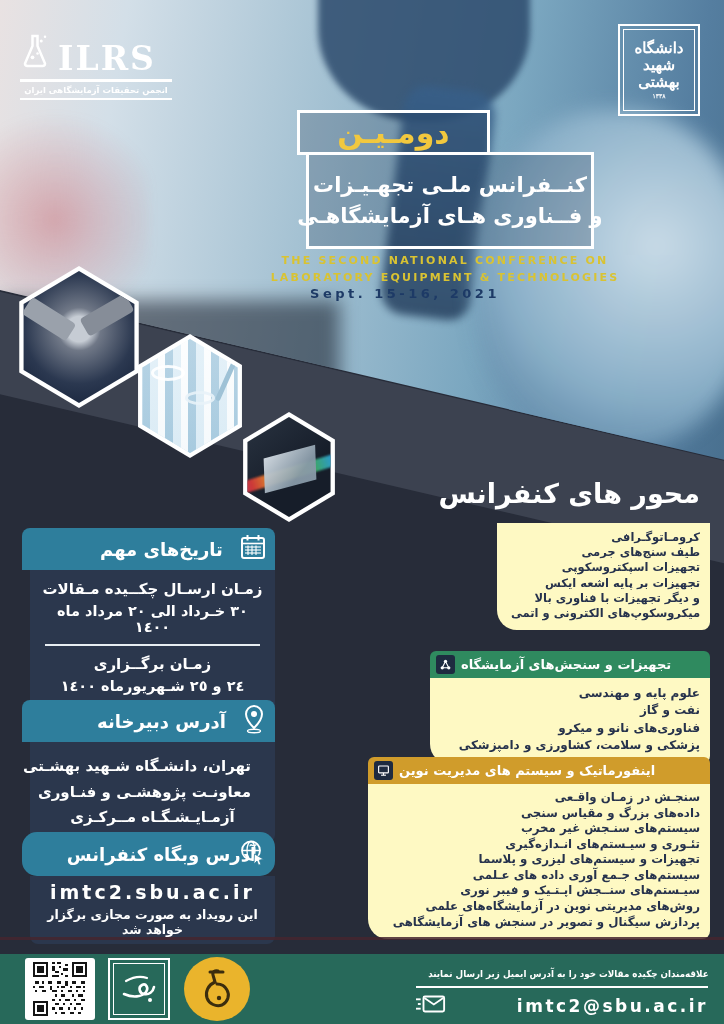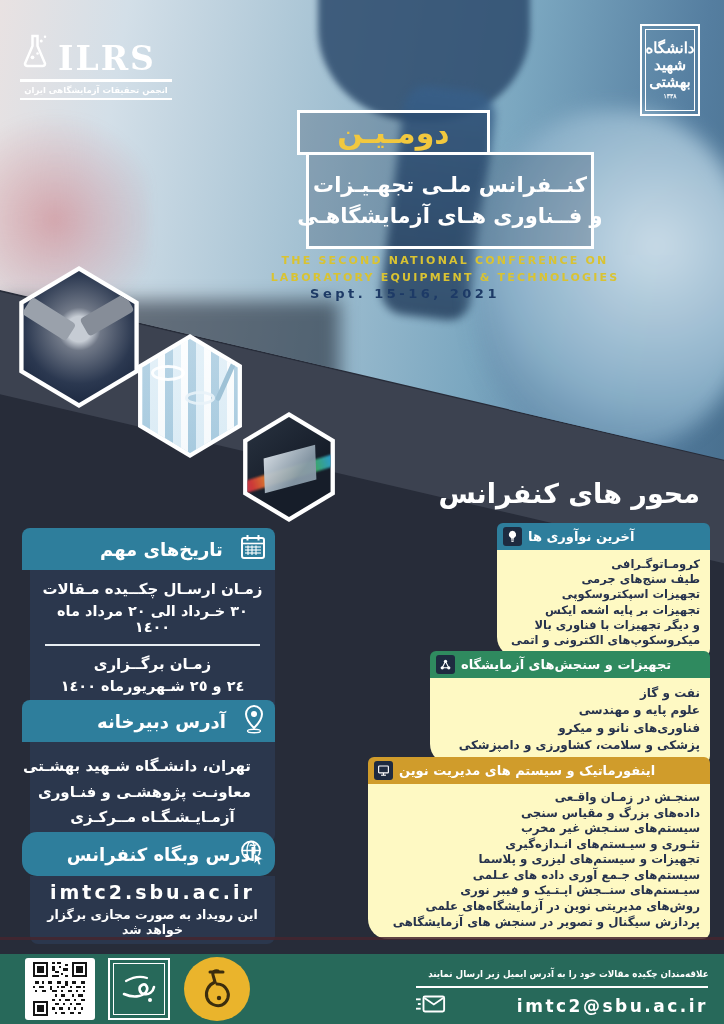--- a/index.html
+++ b/index.html
@@ -52,21 +52,21 @@
   .ilrs-row { display:flex; align-items:center; gap:8px; }
   .ilrs-abbr { font-family:"DejaVu Serif", serif; font-size:33px; font-weight:bold; letter-spacing:2px; line-height:1;margin-top:12px; }
   .ilrs-rule { height:3px; background:#fff; margin:4px 0 3px; }
   .ilrs-sub { font-size:8.5px; font-weight:bold; text-align:center; direction:rtl; }
   .ilrs-rule2 { height:1.5px; background:#fff; margin-top:3px; }
 
   .banner { position:absolute; left:316px; top:37px; width:300px; text-align:center; color:#fff;
     border-top:2px solid #fff; border-bottom:2px solid #fff; padding:3px 0; }
   .banner span { display:inline-block; font-size:9.5px; font-weight:bold; direction:rtl; white-space:nowrap; transform:scaleX(.88); transform-origin:center; }
 
-  .sbu { position:absolute; right:24px; top:24px; width:60px; height:92px; border:2px solid #fff; padding:3px; }
+  .sbu { position:absolute; right:24px; top:24px; width:82px; height:92px; border:2px solid #fff; padding:3px; }
   .sbu-inner { width:100%; height:100%; border:1px solid #fff; display:flex; flex-direction:column; align-items:center; justify-content:center; color:#fff; direction:rtl; }
   .sbu-inner div { font-size:15px; font-weight:bold; line-height:1.15; font-family:"DejaVu Serif", serif; }
   .sbu-inner .sbu-dots { font-size:6px; letter-spacing:2px; margin-top:2px; }
 
   
   .badge { position:absolute; left:297px; top:110px; width:193px; height:45px; border:3px solid #fff;
     background:rgba(18,38,66,.22); display:flex; align-items:center; justify-content:center; }
   .badge span { color:#f2c83e; font-size:30px; font-weight:bold; direction:rtl; line-height:1; }
   .title-box { position:absolute; left:306px; top:152px; width:288px; height:97px; border:3px solid #fff;
     background:rgba(18,38,66,.22); display:flex; flex-direction:column; align-items:center; justify-content:center; gap:3px; }
@@ -204,30 +204,20 @@
   </div>
   <div class="eng">
     <div>THE SECOND NATIONAL  CONFERENCE ON</div>
     <div>LABORATORY EQUIPMENT  &amp; TECHNOLOGIES</div>
   </div>
   <div class="date-en">Sept. 15-16, 2021</div>
 
   <div class="topics-heading">محور های کنفرانس</div>
 
   <div class="card card1">
-    <div class="card-head">
-      <span class="card-icon">
-        <svg width="13" height="13" viewBox="0 0 16 16">
-            <path d="M8 1a4.5 4.5 0 0 0-2.5 8.2c.5.4.8 1 .8 1.6h3.4c0-.6.3-1.2.8-1.6A4.5 4.5 0 0 0 8 1z" fill="#fff"></path>
-            <rect x="6.1" y="11.6" width="3.8" height="1.2" fill="#fff"></rect>
-            <rect x="6.6" y="13.4" width="2.8" height="1.2" fill="#fff"></rect>
-          </svg>
-      </span>
-      <span class="card-title">آخرین نوآوری ها</span>
-    </div>
     <div class="card-body">
       <div>کرومـاتوگـرافی</div>
       <div>طیف سنج‌های جرمی</div>
       <div>تجهیزات اسپکتروسکوپی</div>
       <div>تجهیزات بر پایه اشعه ایکس</div>
       <div>و دیگر تجهیزات با فناوری بالا</div>
       <div>میکروسکوپ‌های الکترونی و اتمی</div>
     </div>
   </div>
 
@@ -239,22 +229,22 @@
             <line x1="8" y1="4" x2="12" y2="12" stroke="#fff" stroke-width="1.3"></line>
             <line x1="4" y1="12" x2="12" y2="12" stroke="#fff" stroke-width="1.3"></line>
             <circle cx="4" cy="12" r="2" fill="#fff"></circle>
             <circle cx="8" cy="4" r="2" fill="#fff"></circle>
             <circle cx="12" cy="12" r="2" fill="#fff"></circle>
           </svg>
       </span>
       <span class="card-title">تجهیزات و سنجش‌های آزمایشگاه</span>
     </div>
     <div class="card-body">
+      <div>علوم پایه و مهندسی</div>
       <div>نفت و گاز</div>
-      <div>علوم پایه و مهندسی</div>
       <div>فناوری‌های نانو و میکرو</div>
       <div>پزشکی و سلامت، کشاورزی و دامپزشکی</div>
     </div>
   </div>
 
   <div class="card card3">
     <div class="card-head">
       <span class="card-icon">
         <svg width="13" height="13" viewBox="0 0 16 16">
             <rect x="2" y="2.5" width="12" height="8.5" rx="1" fill="none" stroke="#fff" stroke-width="1.4"></rect>

